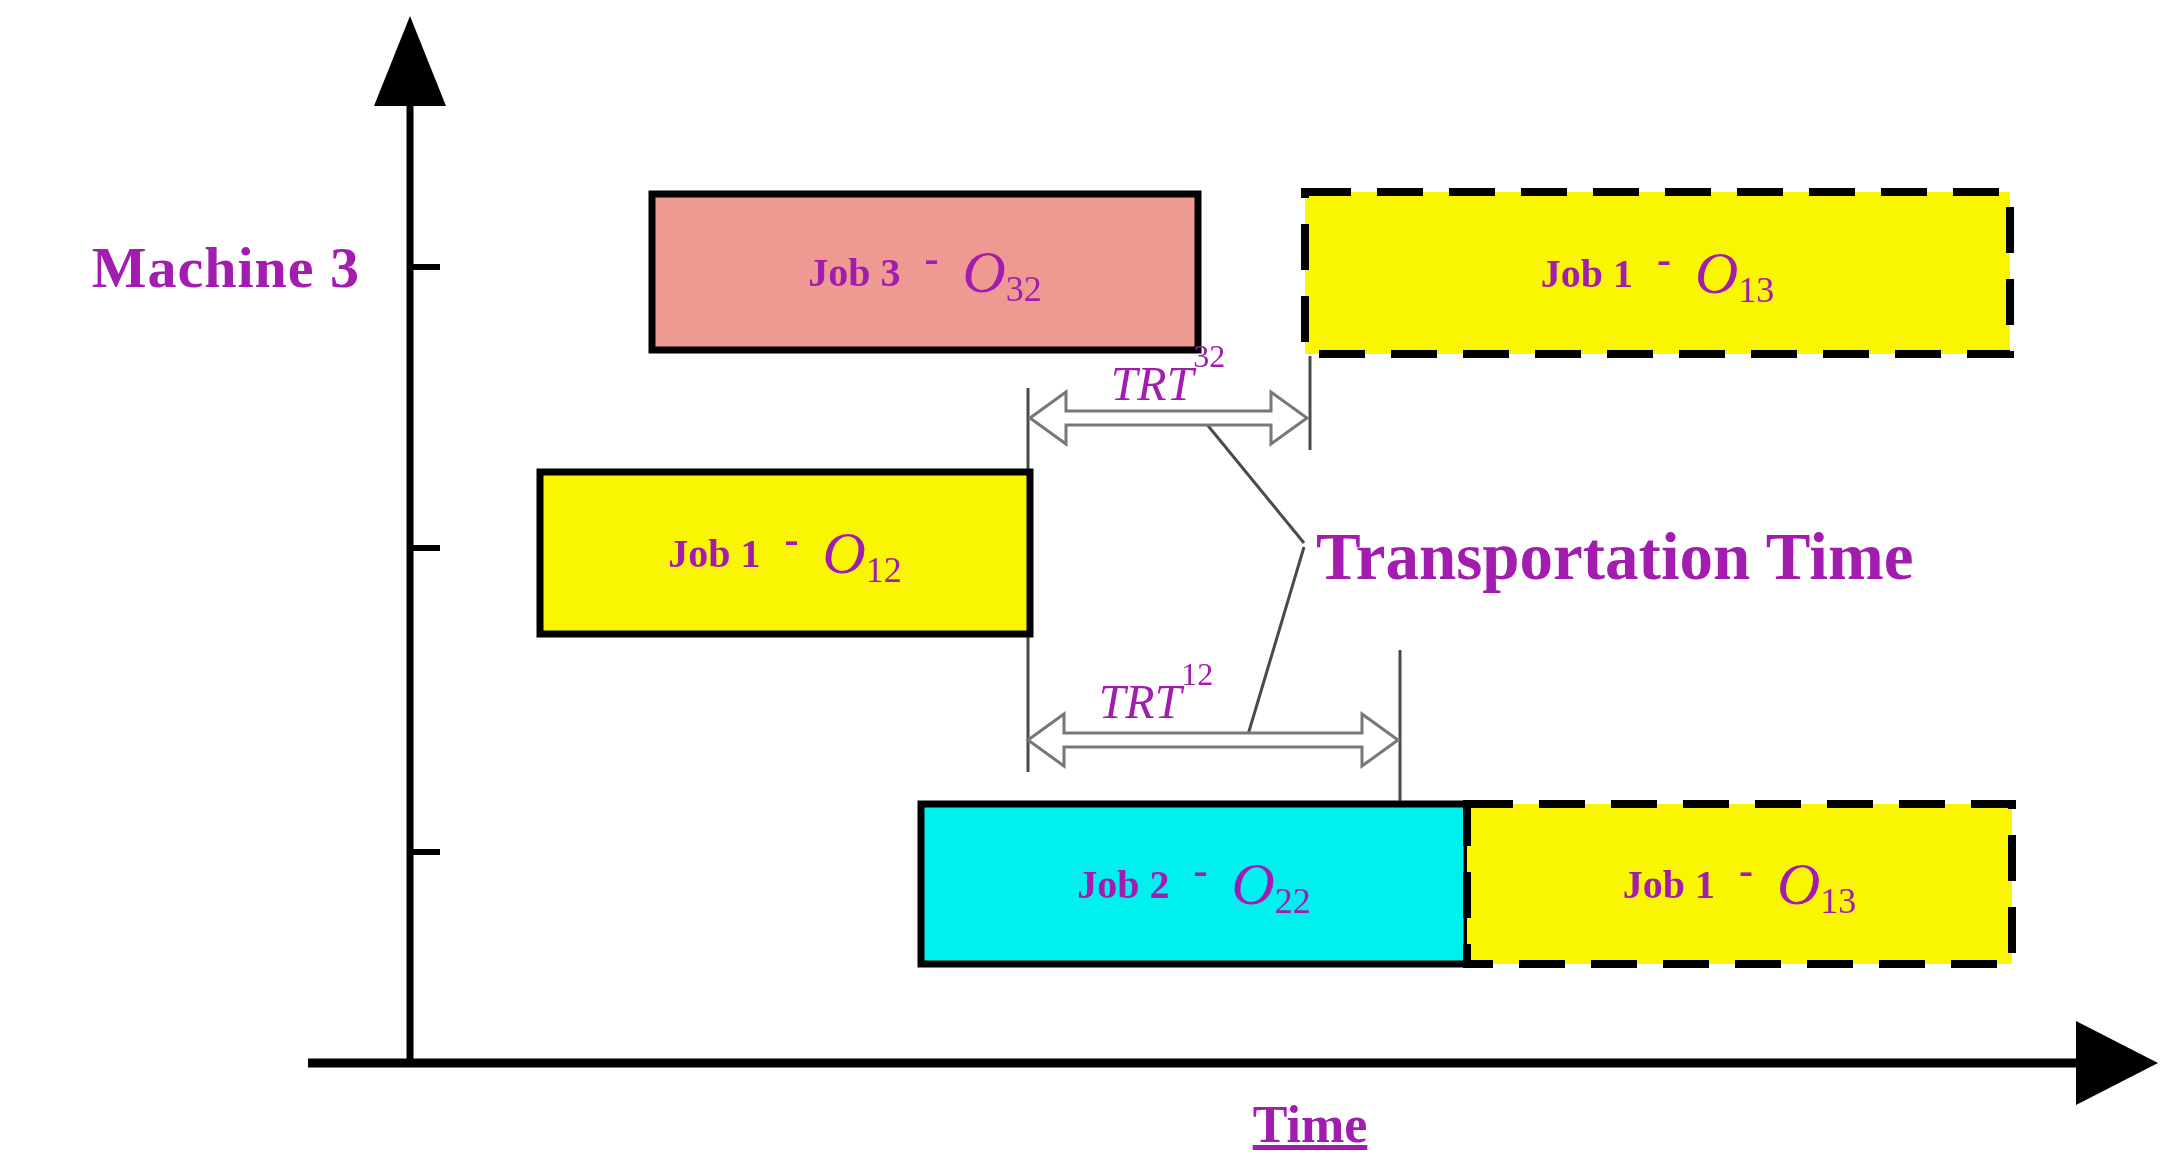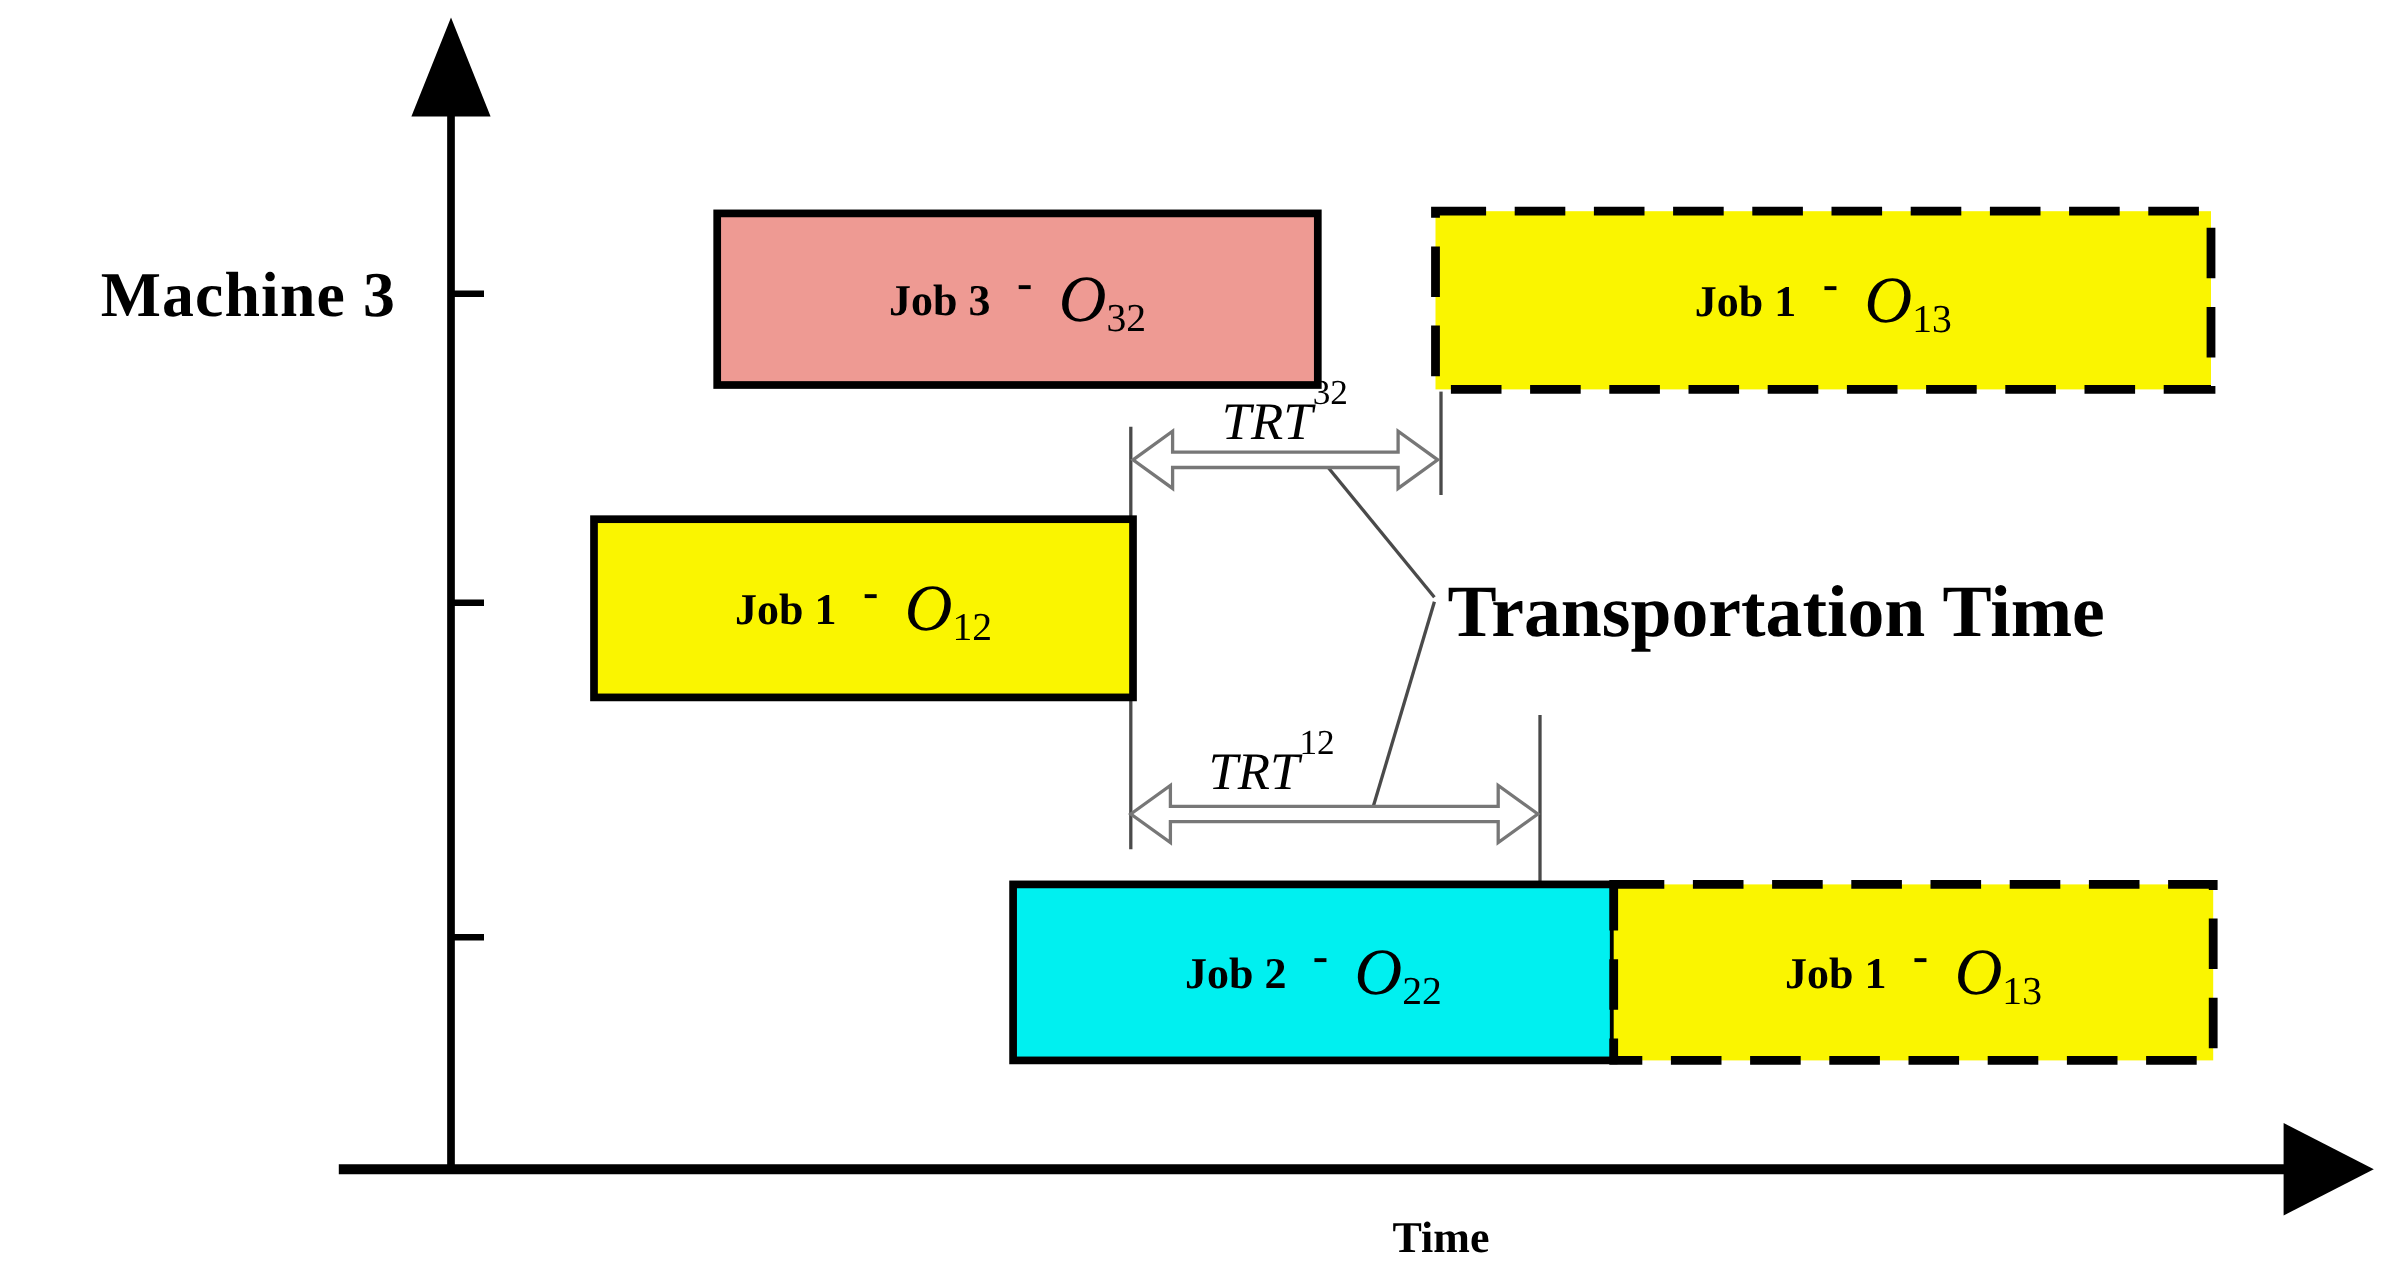--- a/index.html
+++ b/index.html
@@ -2,21 +2,21 @@
 <html><head>
 <meta charset="utf-8">
 <style>
   html, body { margin: 0; padding: 0; background: #ffffff; }
   .canvas {
     position: relative;
     width: 2171px;
     height: 1171px;
     background: #ffffff;
     font-family: "Liberation Serif", "DejaVu Serif", serif;
-    color: #000000;
+    color: #a21caf;
     overflow: hidden;
   }
   .canvas svg { position: absolute; inset: 0; }
 
   .machine-label {
     position: absolute;
     left: 15px; width: 345px; height: 84px;
     display: flex; align-items: center; justify-content: flex-end;
     font-size: 58px; font-weight: 700; letter-spacing: 1px;
     white-space: nowrap;
@@ -53,21 +53,21 @@
 
   .transport-label {
     position: absolute; left: 1316px; top: 518px; height: 76px;
     display: flex; align-items: center;
     font-size: 67px; font-weight: 700; white-space: nowrap;
   }
 
   .time-label {
     position: absolute; left: 1110px; top: 1084px; width: 400px; height: 80px;
     display: flex; align-items: center; justify-content: center;
-    font-size: 40px; font-weight: 700;
+    font-size: 52px; font-weight: 700; text-decoration: underline;
   }
 </style>
 </head>
 <body>
 
 <div class="canvas">
 
   <svg viewBox="0 0 2171 1171" width="2171" height="1171">
 
     <line x1="1028" y1="388" x2="1028" y2="772" stroke="#4A4A4A" stroke-width="3"></line>

